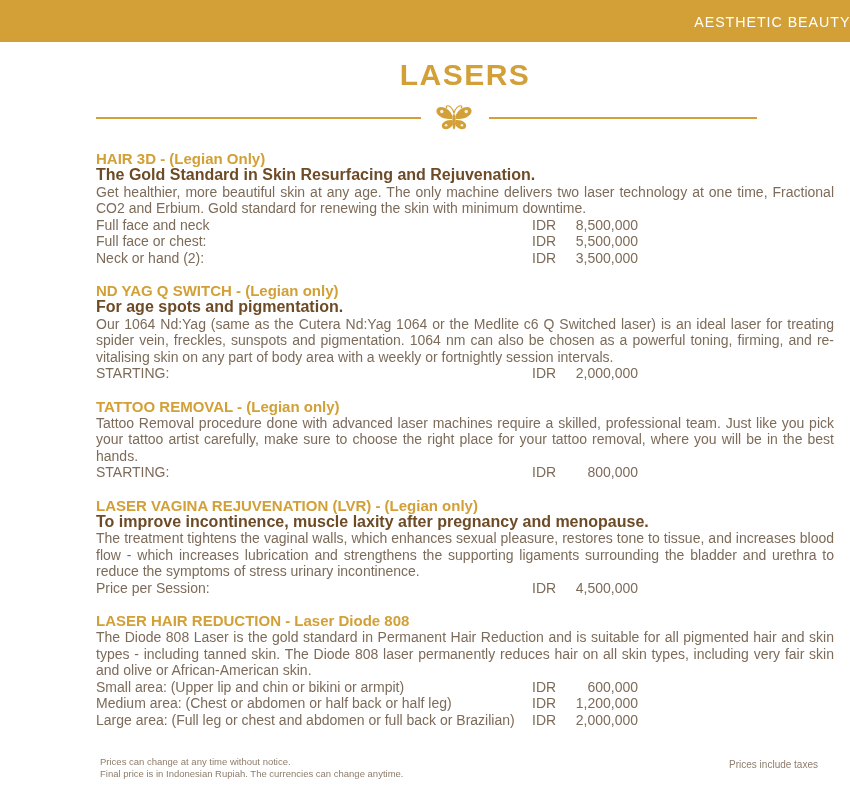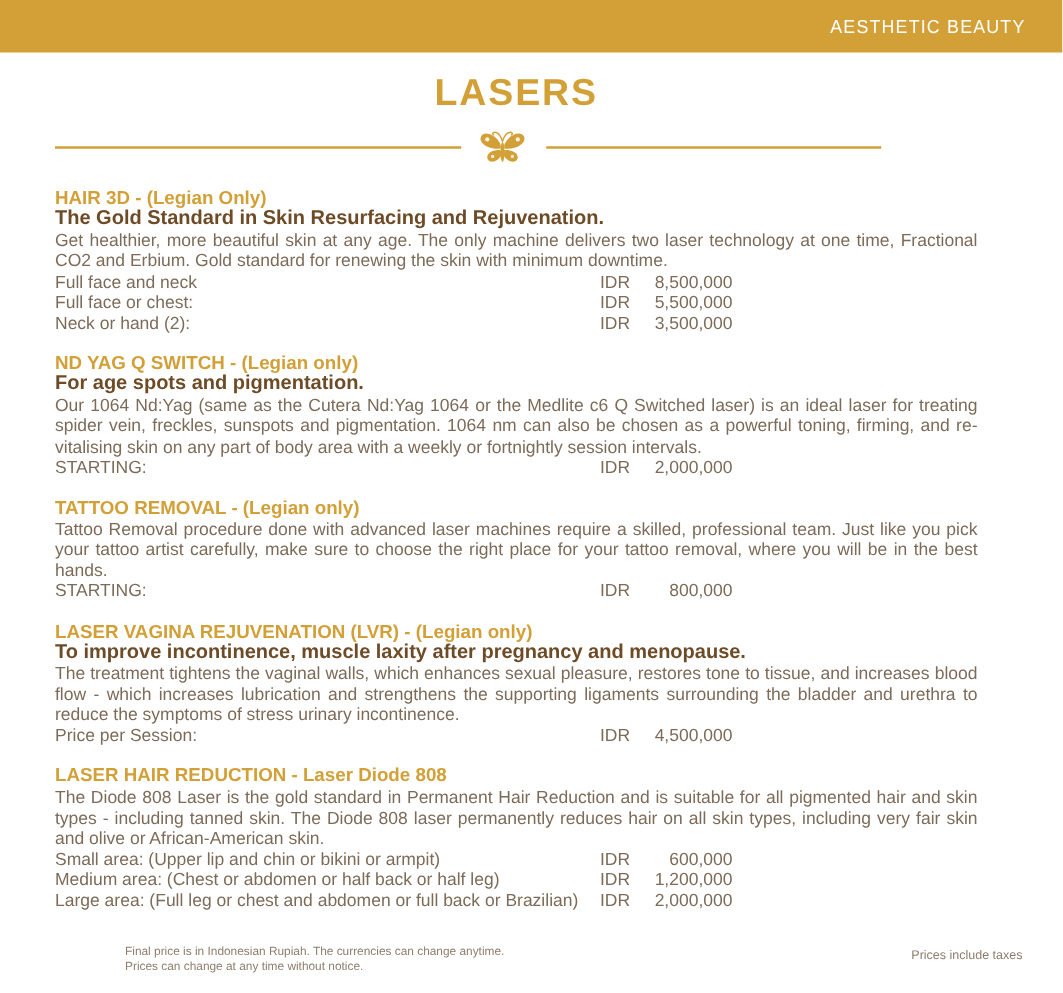--- a/index.html
+++ b/index.html
@@ -9,26 +9,26 @@
     --footer-text:#8D7D6C;
     --white:#FFFFFF;
   }
   *{margin:0;padding:0;box-sizing:border-box;}
   html,body{width:850px;height:794px;background:#fff;overflow:hidden;
     font-family:"Liberation Sans",sans-serif;}
   .page{position:relative;width:850px;height:794px;background:#fff;}
 
   
   .topbar{height:42px;background:var(--gold);display:flex;align-items:center;
-    justify-content:flex-end;padding-right:30px;}
+    justify-content:flex-end;}
   .brand{color:#fff;font-size:15px;letter-spacing:1px;font-weight:400;
     transform:scaleX(.95);transform-origin:right center;}
 
   
-  .content{margin-left:44px;width:738px;color:var(--body-text);}
+  .content{margin-left:96px;width:738px;color:var(--body-text);}
 
   .page-title{margin-top:16px;text-align:center;color:var(--gold);
     font-size:30px;font-weight:bold;letter-spacing:1.5px;}
 
   .divider{margin-top:9px;display:flex;align-items:center;justify-content:flex-start;height:34px;}
   .divider .line{display:inline-block;height:1.5px;background:var(--gold);}
   .divider .line.left{width:325px;margin-right:10px;}
   .divider .line.right{width:268px;margin-left:12px;}
   .butterfly{display:inline-flex;align-items:center;}
 
@@ -179,19 +179,19 @@
     <span class="price-cur">IDR</span>
     <span class="price-amt">2,000,000</span>
   </div>
 </div>
   </section>
 </div>
   </div>
 
   <footer class="footer">
     <div class="footer-left">
+      <p>Prices can change at any time without notice.</p>
       <p>Final price is in Indonesian Rupiah. The currencies can change anytime.</p>
-      <p>Prices can change at any time without notice.</p>
     </div>
     <span class="footer-right">Prices include taxes</span>
   </footer>
 
 </div>
 
 </body></html>

